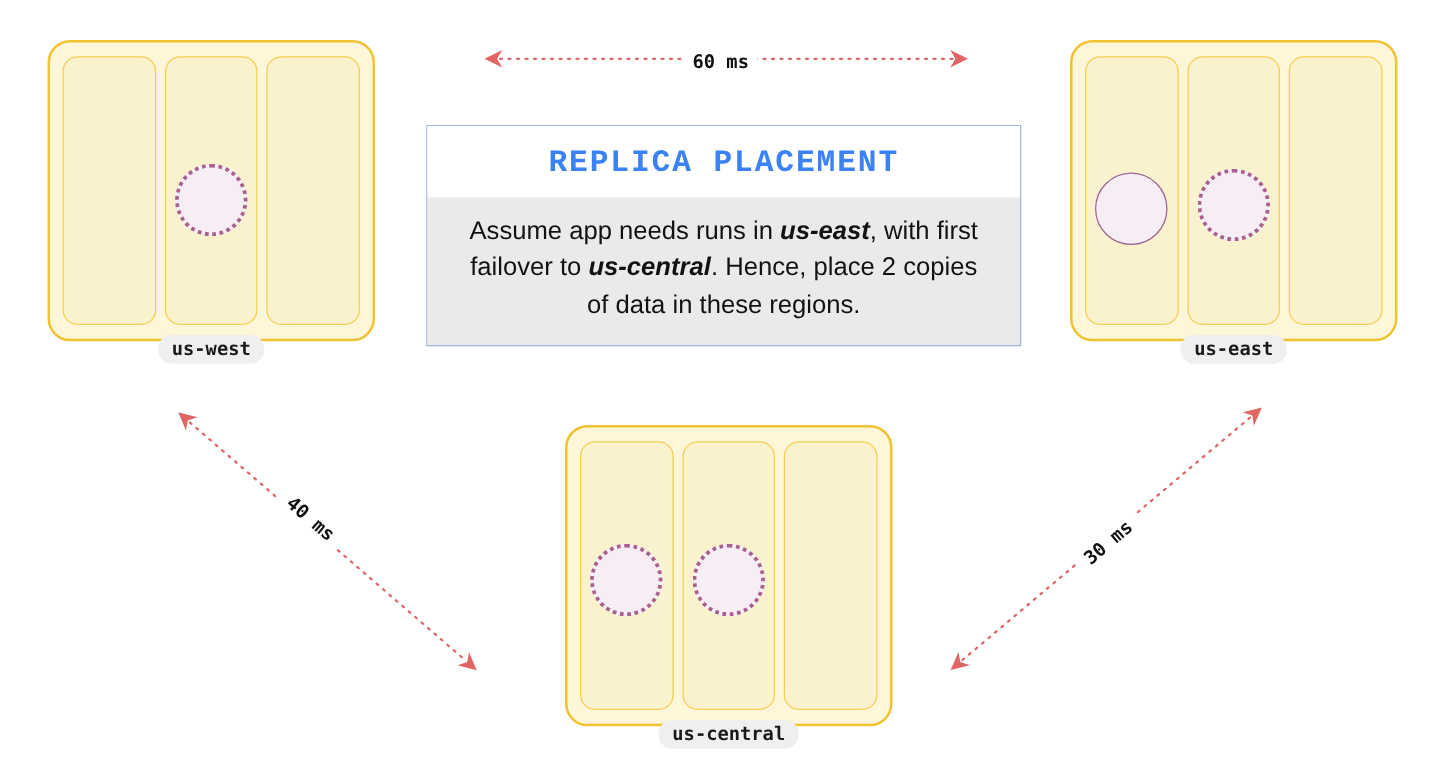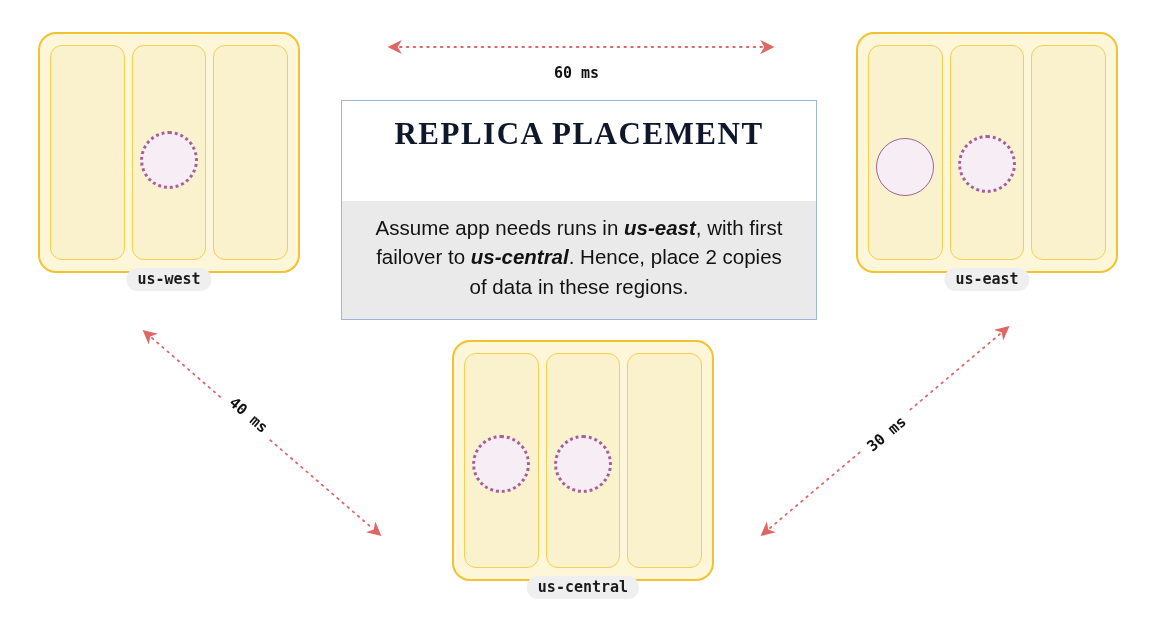--- a/index.html
+++ b/index.html
@@ -88,37 +88,36 @@
     position: absolute;
     left: 341px;
     top: 100px;
     width: 476px;
     box-sizing: border-box;
     border: 1.5px solid #9db7d8;
     background: #ffffff;
   }
   #callout-title {
     text-align: center;
-    font-family: Liberation Serif, serif;
-    font-size: 31px;
-    font-weight: bold;
-    color: #0f172a;
+    font-family: Liberation Mono, monospace;
+    font-size: 25px;
+    font-weight: bold;
+    color: #3b82f6;
     letter-spacing: 1.5px;
     padding: 15px 0 13px 0;
     background: #ffffff;
   }
   #callout-body {
     background: #eaeaea;
     padding: 12px 30px 18px 30px;
     text-align: center;
     font-family: "Liberation Sans", sans-serif;
     font-size: 20.5px;
     line-height: 1.43;
     color: #121212;
-    margin-top: 36px;
   }
   #callout-body b {
     font-weight: bold;
     font-style: italic;
   }
 
   
   .lat-label {
     position: absolute;
     font-family: "DejaVu Sans Mono", "Liberation Mono", monospace;
@@ -153,21 +152,21 @@
       </marker>
     </defs>
 
     <line x1="400" y1="47" x2="762" y2="47" stroke="#e06666" stroke-width="1.8" stroke-dasharray="1.6 5.2" stroke-linecap="round" marker-start="url(#ah-start)" marker-end="url(#ah-end)"></line>
 
     <line x1="152" y1="338" x2="372" y2="528" stroke="#e06666" stroke-width="1.8" stroke-dasharray="1.6 5.2" stroke-linecap="round" marker-start="url(#ah-start)" marker-end="url(#ah-end)"></line>
 
     <line x1="770" y1="528" x2="1000" y2="334" stroke="#e06666" stroke-width="1.8" stroke-dasharray="1.6 5.2" stroke-linecap="round" marker-start="url(#ah-start)" marker-end="url(#ah-end)"></line>
   </svg>
 
-  <div class="lat-label" style="left:547px; top:39px;margin-top:24px;">60 ms</div>
+  <div class="lat-label" style="left:547px; top:39px;">60 ms</div>
 
   <div class="lat-label" style="left:219px; top:405px; transform: rotate(40.8deg); transform-origin: center;">40 ms</div>
 
   <div class="lat-label" style="left:857px; top:424px; transform: rotate(-40.1deg); transform-origin: center;">30 ms</div>
 
   <div class="region" style="left:38px; top:32px;">
     <div class="zones">
       <div class="zone"></div>
       <div class="zone">
         <div class="replica dotted" style="top:85px;"></div>

